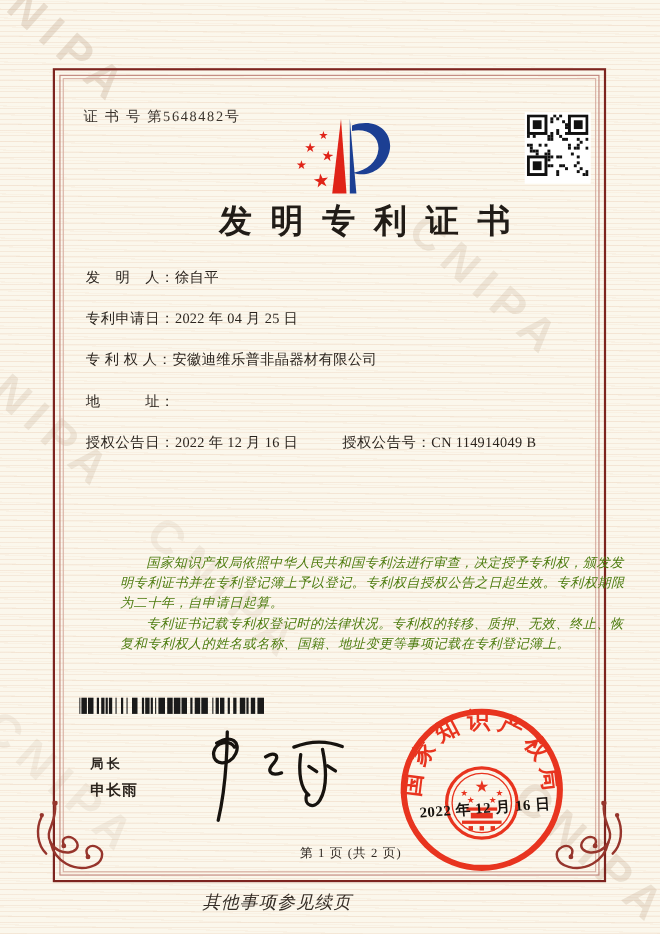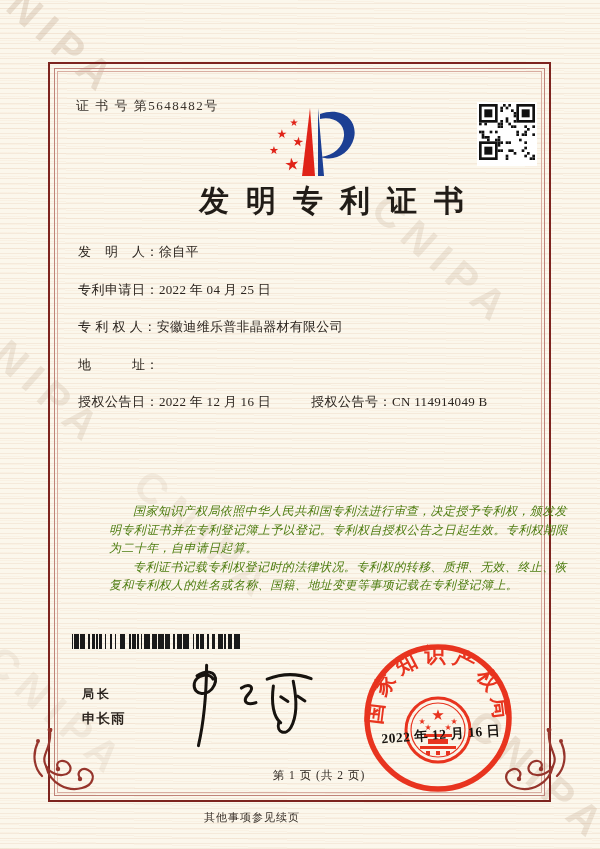--- a/index.html
+++ b/index.html
@@ -79,21 +79,21 @@
     font-size:13.5px;font-weight:bold;color:#17130f;transform:rotate(-4deg);
     white-space:nowrap;letter-spacing:0.5px;
   }
 
   .page-info{
     position:absolute;left:48px;top:768px;width:542px;text-align:center;
     font-size:11.5px;letter-spacing:1px;color:#2f2822;z-index:4;
   }
   .cont-note{
     position:absolute;left:0;top:810px;width:504px;text-align:center;
-    font-size:11px;letter-spacing:1px;color:#352d26;z-index:4;
+    font-size:16px;font-style:italic;letter-spacing:1px;color:#352d26;z-index:4;
   }
 </style>
 </head>
 <body>
 
 <div class="wm" style="left:-38px;top:6px;">CNIPA</div>
 <div class="wm" style="left:356px;top:236px;color:rgba(188,162,136,0.22);">CNIPA</div>
 <div class="wm" style="left:-52px;top:356px;color:rgba(188,162,136,0.22);">CNIPA</div>
 <div class="wm faint" style="left:118px;top:512px;">CNIPA</div>
 <div class="wm faint" style="left:-30px;top:688px;">CNIPA</div>

